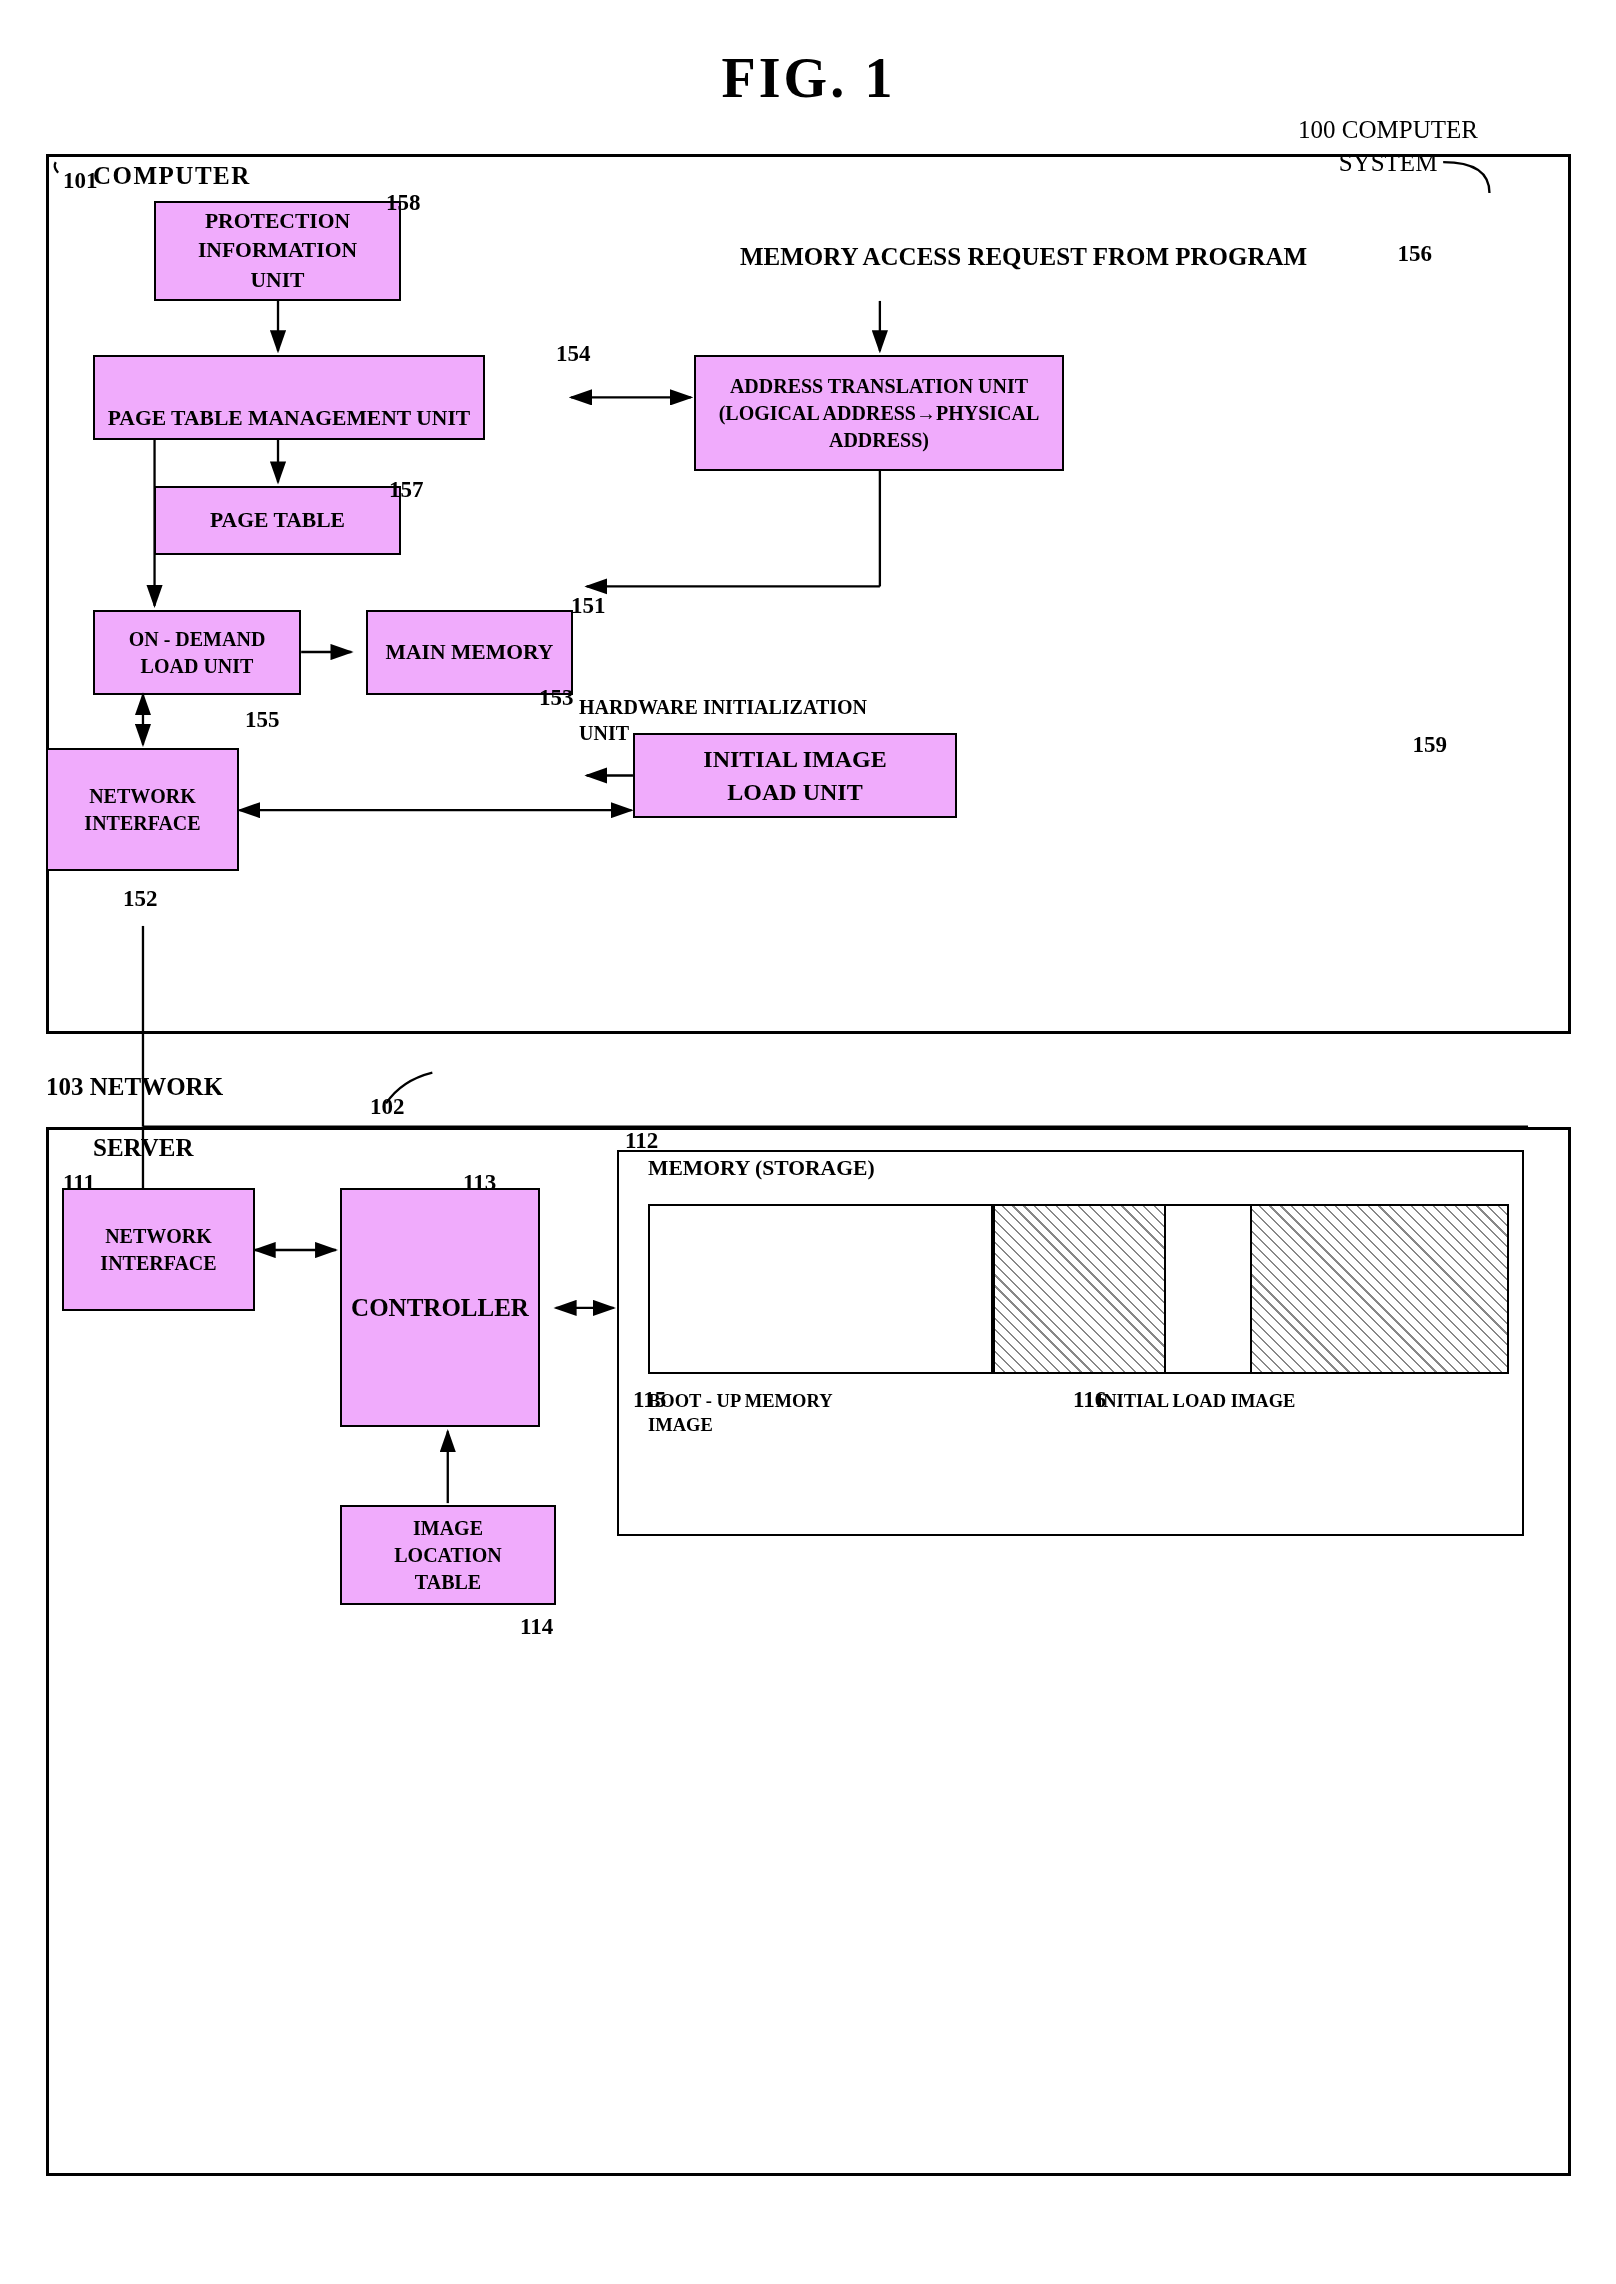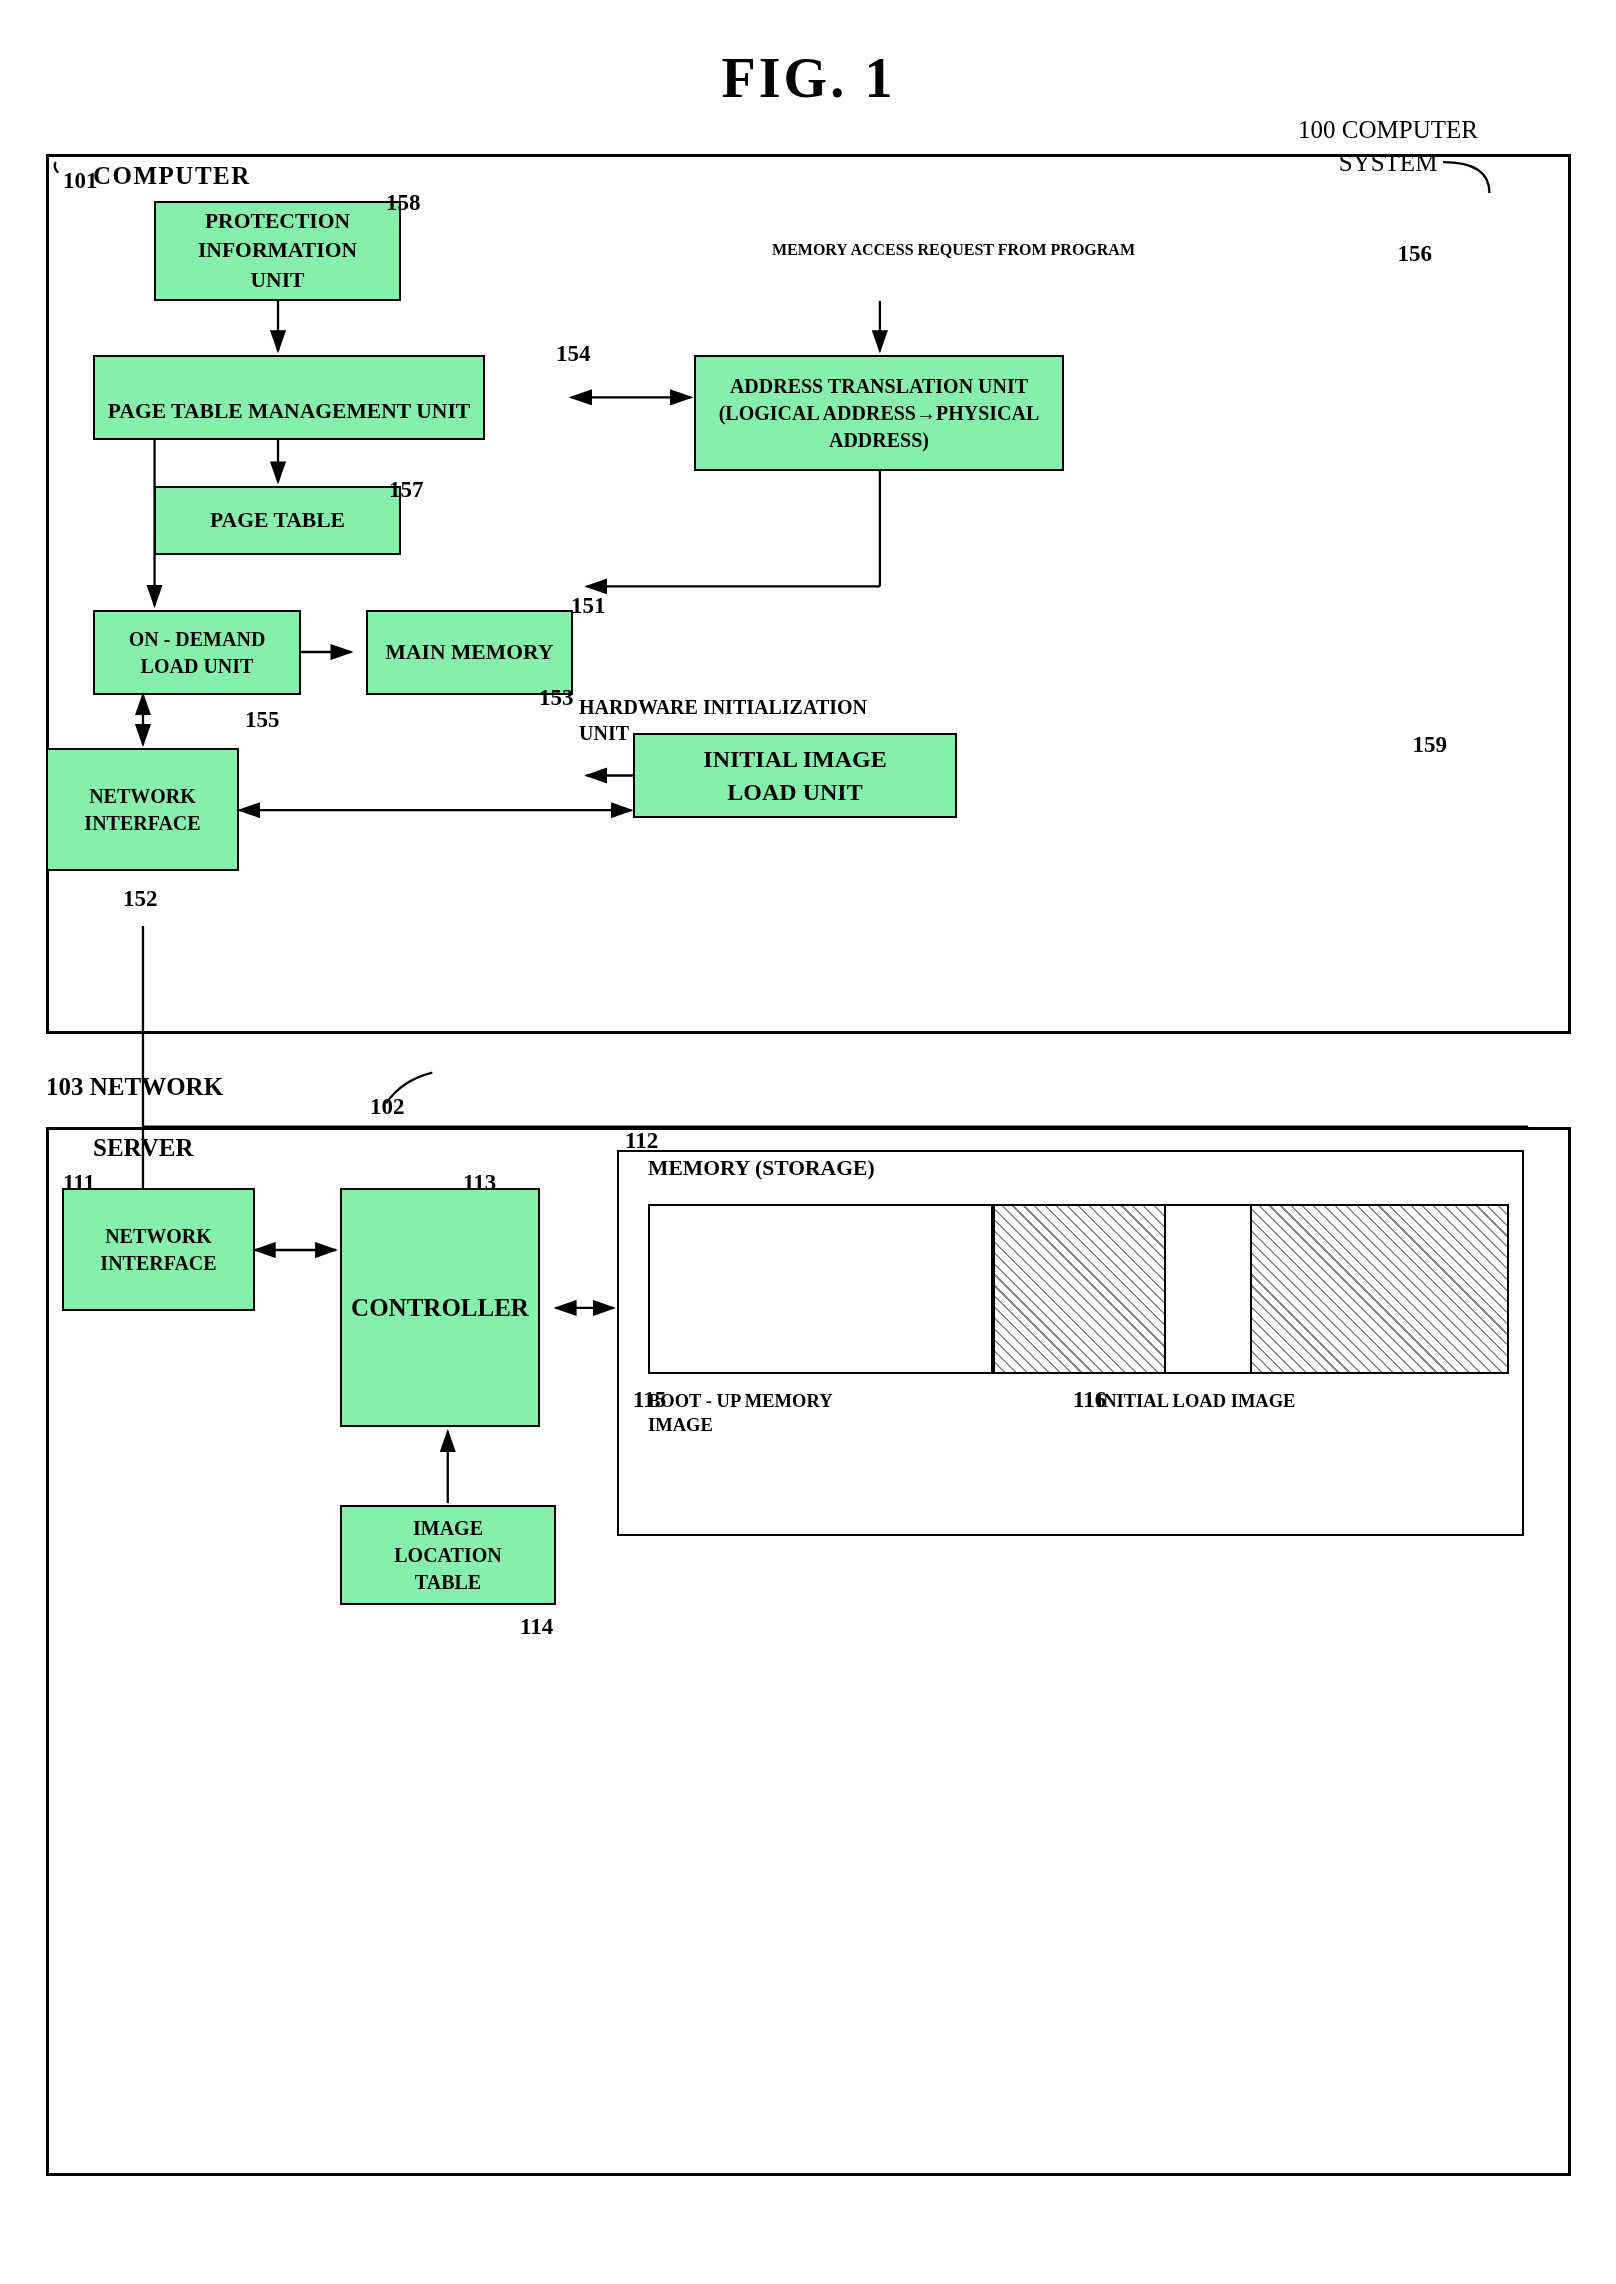--- a/index.html
+++ b/index.html
@@ -50,29 +50,29 @@
       left: 93px;
       font-size: 25px;
       font-weight: bold;
       letter-spacing: 1.5px;
     }
 
     
     .box {
       position: absolute;
       border: 2.3px solid #000;
-      background: #86efac;
+      background: #f0abfc;
       display: flex;
       align-items: center;
       justify-content: center;
       text-align: center;
       font-size: 21.6px;
       font-weight: bold;
       line-height: 1.35;
-      padding: 12px;
+      padding: 5px;
     }
 
     
     .prot-info {
       top: 201px;
       left: 154px;
       width: 247px;
       height: 100px;
     }
 
@@ -316,21 +316,21 @@
 </div>
 
 <div class="ref-num" style="top:341px;left:556px;">154</div>
 
 <div class="box page-table">
   <span>PAGE TABLE</span>
 </div>
 
 <div class="ref-num" style="top:477px;left:389px;">157</div>
 
-<div style="position:absolute;top:239px;left:772px;font-size:16px;font-weight:bold;line-height:1.4;text-align:right;">MEMORY ACCESS REQUEST
+<div style="position:absolute;top:239px;left:740px;font-size:25px;font-weight:bold;line-height:1.4;text-align:right;">MEMORY ACCESS REQUEST
 FROM PROGRAM</div>
 
 <div class="ref-num" style="top:241px;right:185px;">156</div>
 
 <div class="box atu">
   <span style="white-space:pre-line;">ADDRESS TRANSLATION UNIT
 (LOGICAL ADDRESS→PHYSICAL
 ADDRESS)</span>
 </div>
 

